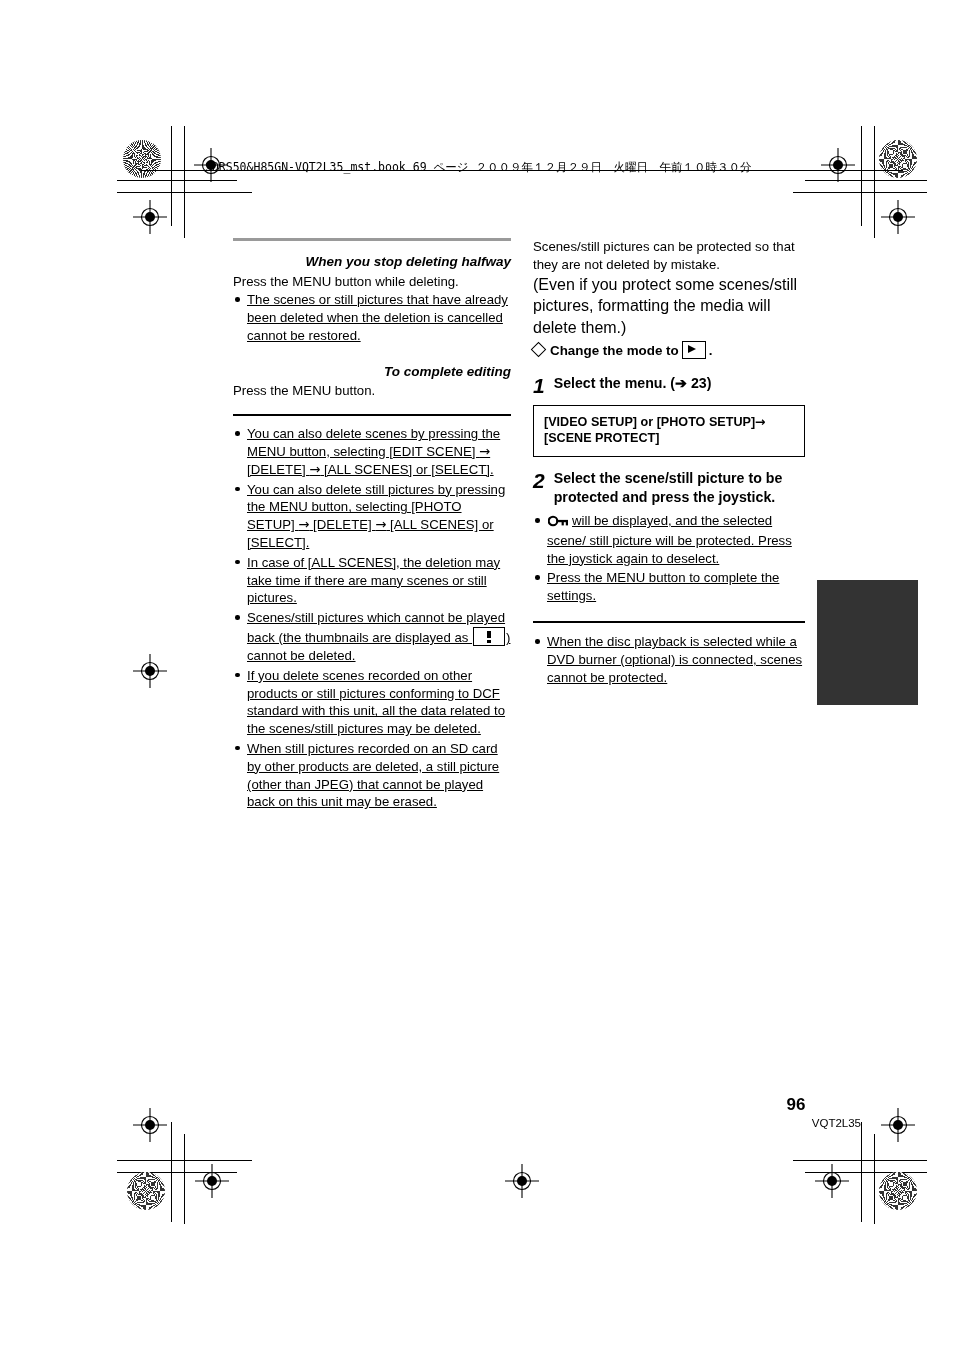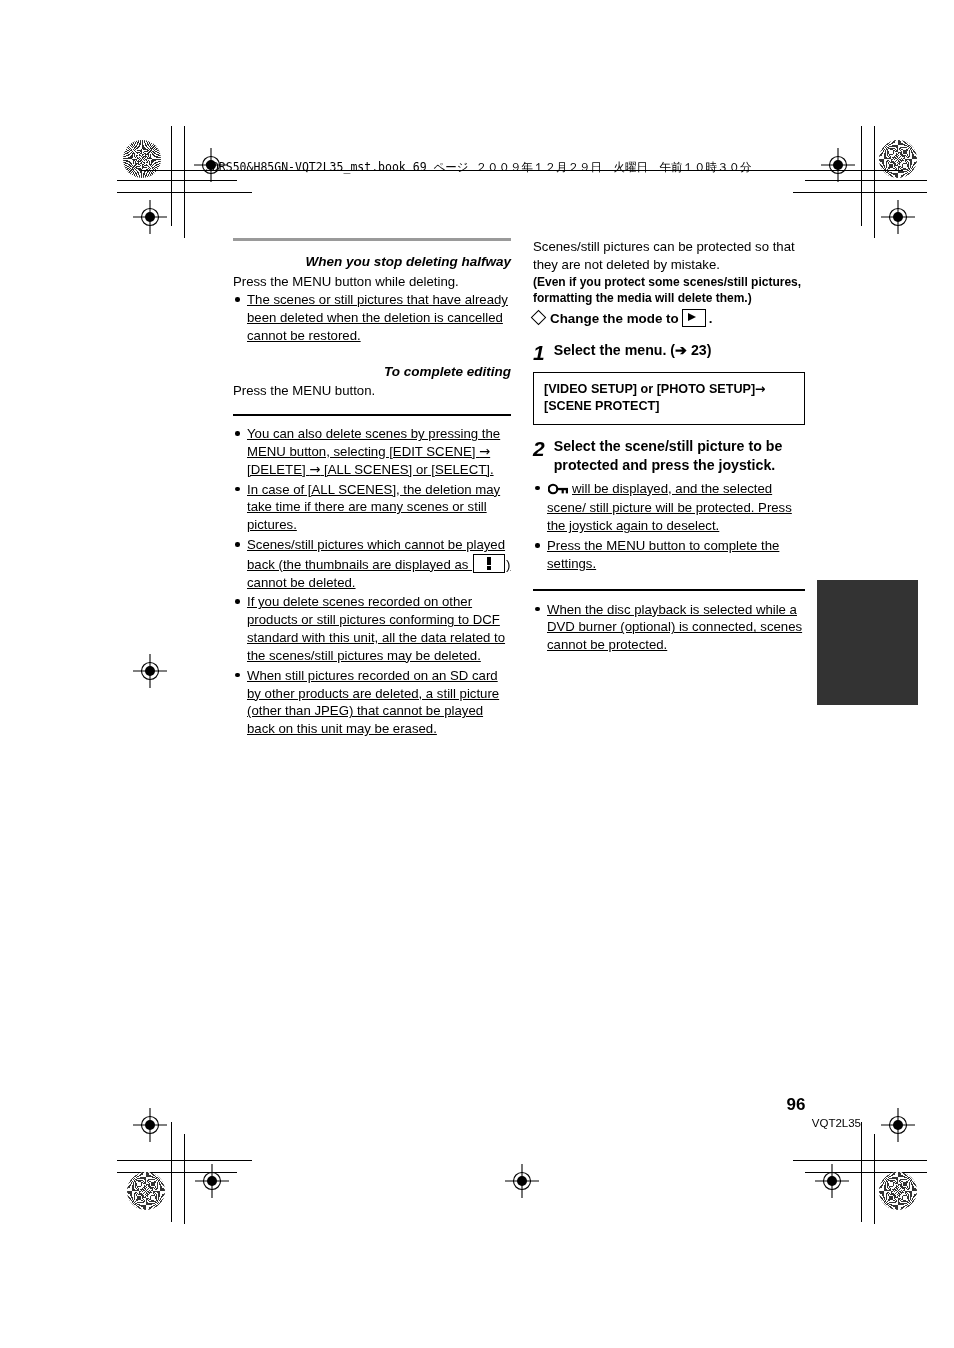--- a/index.html
+++ b/index.html
@@ -65,21 +65,21 @@
     content:"";position:absolute;left:2px;top:6px;
     width:4.5px;height:4.5px;border-radius:50%;background:#000;
   }
 
   
   .sect-head{
     background:#3b3b3b;color:#fff;font-weight:bold;font-size:17px;
     line-height:1.26;padding:10px 12px 12px 14px;margin:0 0 10px 0;
   }
   p.intro{font-size:13.2px;line-height:1.35;margin:0;}
-  p.intro-bold{font-size:12px;line-height:1.35;margin:0;font-weight:bold;}
+  p.intro-bold{font-size:16px;line-height:1.35;margin:0;font-weight:normal;}
   p.mode{font-size:13.4px;font-weight:bold;margin:3px 0 0 0;line-height:1.5;}
 
   .step{display:flex;align-items:flex-start;margin-top:12px;}
   .step-num{
     font-size:21px;font-weight:bold;font-style:italic;
     line-height:1.0;margin-right:9px;padding-top:1px;flex:0 0 auto;
   }
   .step-txt{font-size:14.2px;font-weight:bold;line-height:1.33;}
 
   .menubox{
@@ -262,20 +262,21 @@
     <div class="spacer"></div>
 
     <h3 class="sub">To complete editing</h3>
     <p class="body">Press the MENU button.</p>
 
     <div class="rule-black"></div>
 
     <ul class="bullets">
       <li><span>You can also delete scenes by pressing the MENU button, selecting [EDIT SCENE] </span><span class="arrow">→</span><span> [DELETE] </span><span class="arrow">→</span><span> [ALL SCENES] or [SELECT].</span></li>
 
+      <li><span>You can also delete still pictures by pressing the MENU button, selecting [PHOTO SETUP] </span><span class="arrow">→</span><span> [DELETE] </span><span class="arrow">→</span><span> [ALL SCENES] or [SELECT].</span></li>
 
       <li>In case of [ALL SCENES], the deletion may take time if there are many scenes or still pictures.</li>
 
       <li><span>Scenes/still pictures which cannot be played back (the thumbnails are displayed as </span><span class="icon-excl"></span><span>) cannot be deleted.</span></li>
       <li>If you delete scenes recorded on other products or still pictures conforming to DCF standard with this unit, all the data related to the scenes/still pictures may be deleted.</li>
       <li>When still pictures recorded on an SD card by other products are deleted, a still picture (other than JPEG) that cannot be played back on this unit may be erased.</li>
     </ul>
   </div>
 
   <div class="col-right">

